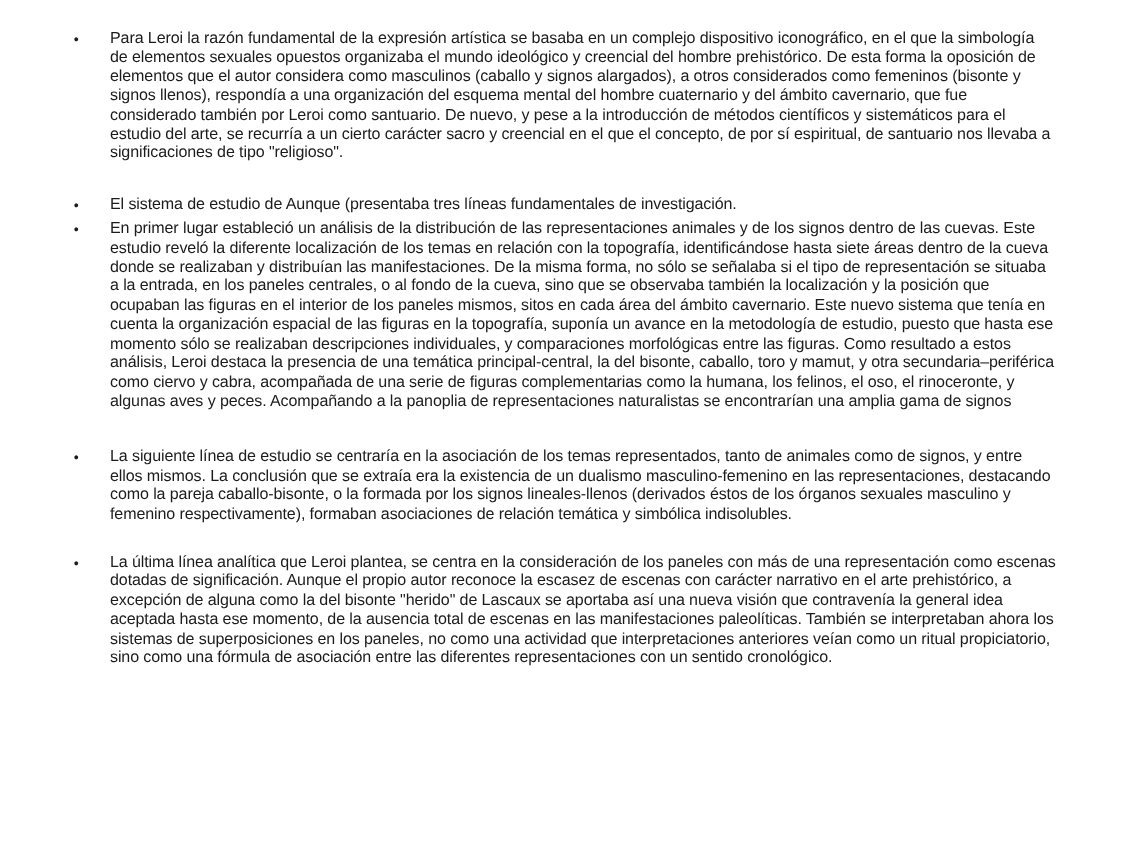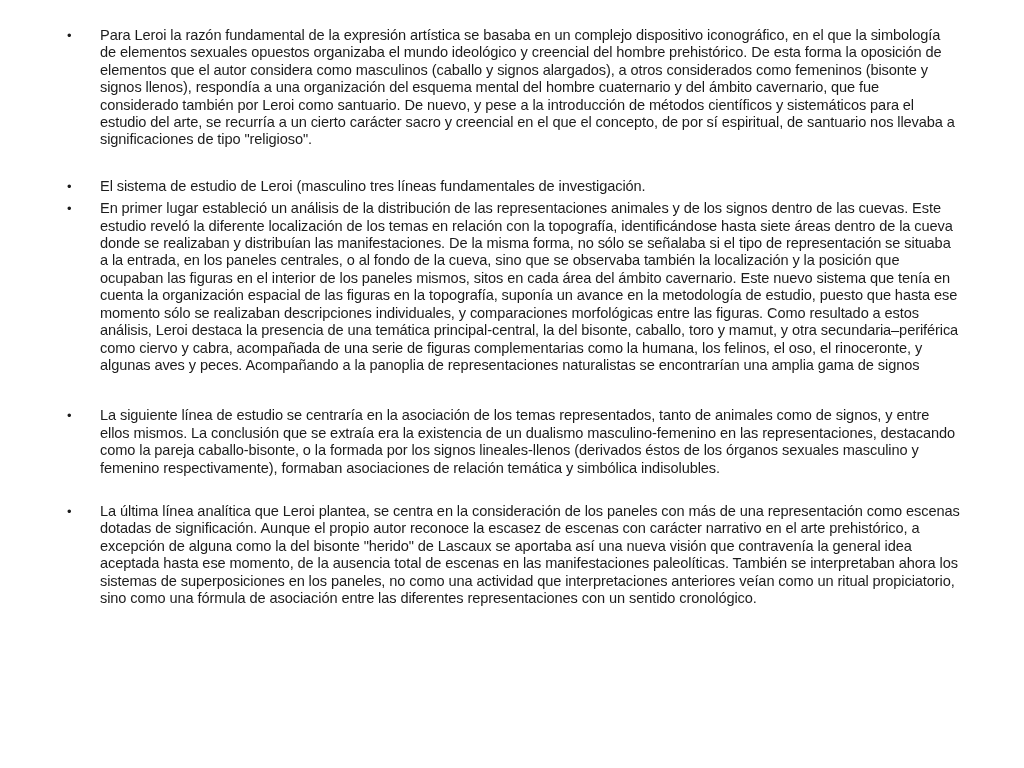--- a/index.html
+++ b/index.html
@@ -48,21 +48,21 @@
 <body>
 
 <div class="slide">
   <ul class="bullet-list">
     <li>
       <span class="bullet-marker">•</span>
       <span>Para Leroi la razón fundamental de la expresión artística se basaba en un complejo dispositivo iconográfico, en el que la simbología de elementos sexuales opuestos organizaba el mundo ideológico y creencial del hombre prehistórico. De esta forma la oposición de elementos que el autor considera como masculinos (caballo y signos alargados), a otros considerados como femeninos (bisonte y signos llenos), respondía a una organización del esquema mental del hombre cuaternario y del ámbito cavernario, que fue considerado también por Leroi como santuario. De nuevo, y pese a la introducción de métodos científicos y sistemáticos para el estudio del arte, se recurría a un cierto carácter sacro y creencial en el que el concepto, de por sí espiritual, de santuario nos llevaba a significaciones de tipo "religioso".</span>
     </li>
     <li>
       <span class="bullet-marker">•</span>
-      <span>El sistema de estudio de Leroi (masculino tres líneas fundamentales de investigación.</span>
+      <span>El sistema de estudio de Aunque (presentaba tres líneas fundamentales de investigación.</span>
     </li>
     <li>
       <span class="bullet-marker">•</span>
       <span>En primer lugar estableció un análisis de la distribución de las representaciones animales y de los signos dentro de las cuevas. Este estudio reveló la diferente localización de los temas en relación con la topografía, identificándose hasta siete áreas dentro de la cueva donde se realizaban y distribuían las manifestaciones. De la misma forma, no sólo se señalaba si el tipo de representación se situaba a la entrada, en los paneles centrales, o al fondo de la cueva, sino que se observaba también la localización y la posición que ocupaban las figuras en el interior de los paneles mismos, sitos en cada área del ámbito cavernario. Este nuevo sistema que tenía en cuenta la organización espacial de las figuras en la topografía, suponía un avance en la metodología de estudio, puesto que hasta ese momento sólo se realizaban descripciones individuales, y comparaciones morfológicas entre las figuras. Como resultado a estos análisis, Leroi destaca la presencia de una temática principal-central, la del bisonte, caballo, toro y mamut, y otra secundaria–periférica como ciervo y cabra, acompañada de una serie de figuras complementarias como la humana, los felinos, el oso, el rinoceronte, y algunas aves y peces. Acompañando a la panoplia de representaciones naturalistas se encontrarían una amplia gama de signos</span>
     </li>
     <li>
       <span class="bullet-marker">•</span>
       <span>La siguiente línea de estudio se centraría en la asociación de los temas representados, tanto de animales como de signos, y entre ellos mismos. La conclusión que se extraía era la existencia de un dualismo masculino-femenino en las representaciones, destacando como la pareja caballo-bisonte, o la formada por los signos lineales-llenos (derivados éstos de los órganos sexuales masculino y femenino respectivamente), formaban asociaciones de relación temática y simbólica indisolubles.</span>
     </li>
     <li>

